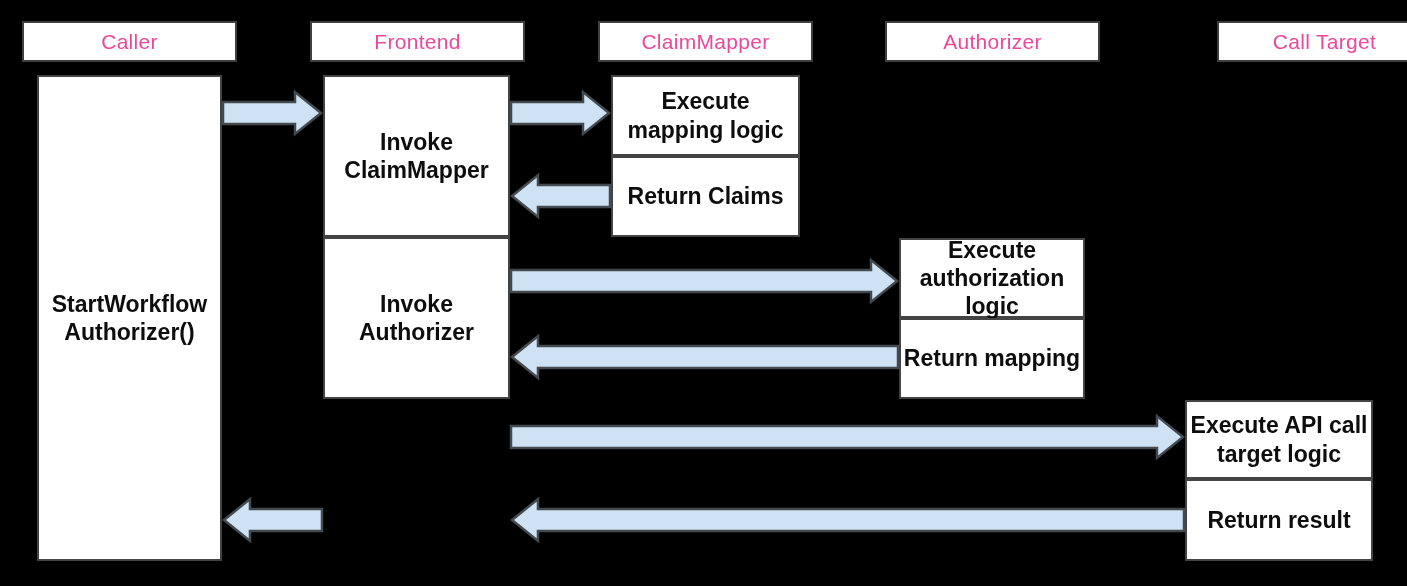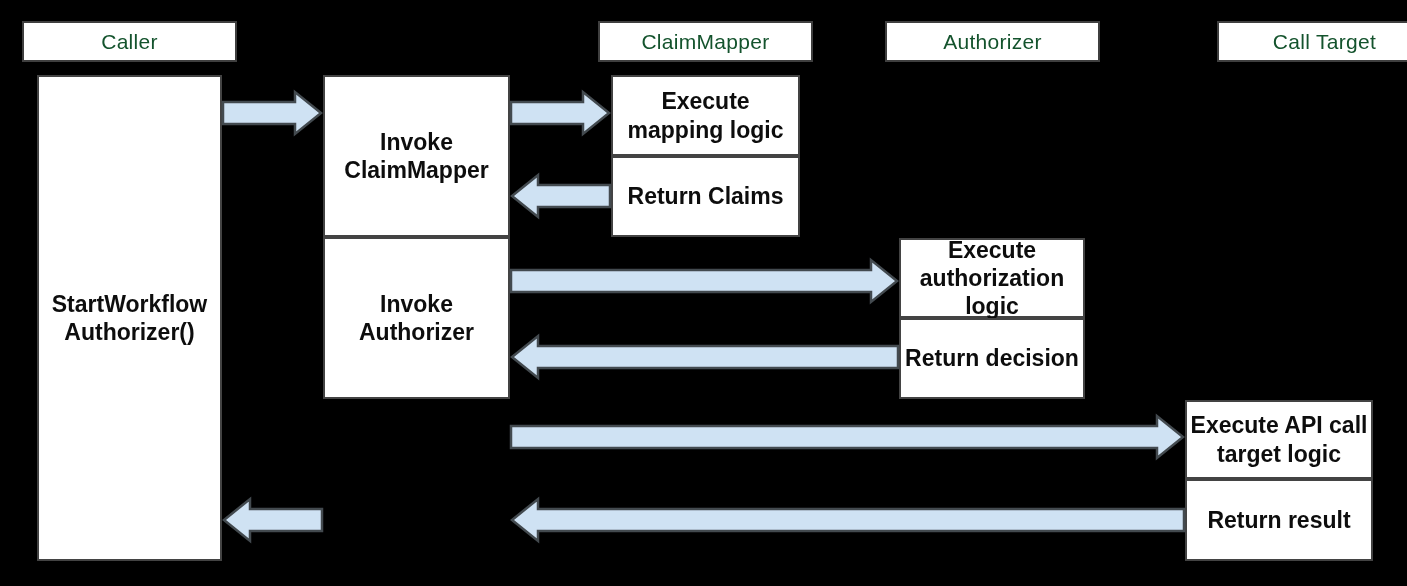--- a/index.html
+++ b/index.html
@@ -22,21 +22,21 @@
     display: flex;
     align-items: center;
     justify-content: center;
     text-align: center;
     white-space: pre-line;
   }
   .hdr {
     border: 2.5px solid #3f3f3f;
     font-size: 21px;
     font-weight: 400;
-    color: #14532d;
+    color: #ec4899;
     letter-spacing: 0.3px;
   }
   .step {
     border: 2px solid #434343;
     font-size: 23px;
     font-weight: 700;
     color: #0d0d0d;
     line-height: 1.22;
   }
   .arrows-layer {
@@ -46,40 +46,41 @@
     pointer-events: none;
   }
   .arrows-layer svg { position: absolute; overflow: visible; }
 </style>
 </head>
 <body>
 
 <div class="canvas">
 
   <div class="box hdr" style="left:22px; top:21px; width:215px; height:41px;">Caller</div>
+  <div class="box hdr" style="left:310px; top:21px; width:215px; height:41px;">Frontend</div>
   <div class="box hdr" style="left:598px; top:21px; width:215px; height:41px;">ClaimMapper</div>
   <div class="box hdr" style="left:885px; top:21px; width:215px; height:41px;">Authorizer</div>
   <div class="box hdr" style="left:1173px; top:21px; width:215px; height:41px;margin-left:44px;">Call Target</div>
 
   <div class="box step" style="left:37px; top:75px; width:185px; height:486px;">StartWorkflow
 Authorizer()</div>
 
   <div class="box step" style="left:323px; top:75px; width:187px; height:162px;">Invoke
 ClaimMapper</div>
   <div class="box step" style="left:323px; top:237px; width:187px; height:162px;">Invoke
 Authorizer</div>
 
   <div class="box step" style="left:611px; top:75px; width:189px; height:81px;">Execute
 mapping logic</div>
   <div class="box step" style="left:611px; top:156px; width:189px; height:81px;">Return Claims</div>
 
   <div class="box step" style="left:899px; top:238px; width:186px; height:80px;">Execute
 authorization
 logic</div>
-  <div class="box step" style="left:899px; top:318px; width:186px; height:81px;">Return decision</div>
+  <div class="box step" style="left:899px; top:318px; width:186px; height:81px;">Return mapping</div>
 
   <div class="box step" style="left:1185px; top:400px; width:188px; height:79px;">Execute API call
 target logic</div>
   <div class="box step" style="left:1185px; top:479px; width:188px; height:82px;">Return result</div>
 
   <div class="arrows-layer">
       <svg width="101" height="46" style="left: 222px; top: 90px;">
         <polygon points="1,12 73,12 73,2 99,23 73,44 73,34 1,34" fill="#cfe2f3" stroke="#434a4f" stroke-width="2.5" stroke-linejoin="miter"></polygon>
       </svg>
       <svg width="101" height="46" style="left: 510px; top: 90px;">

